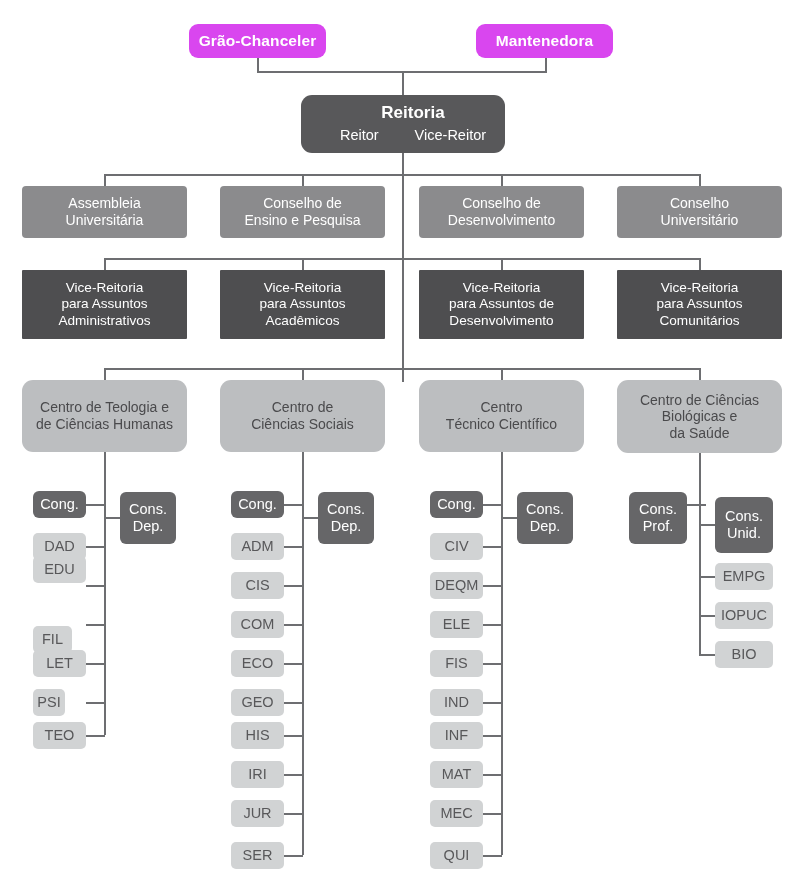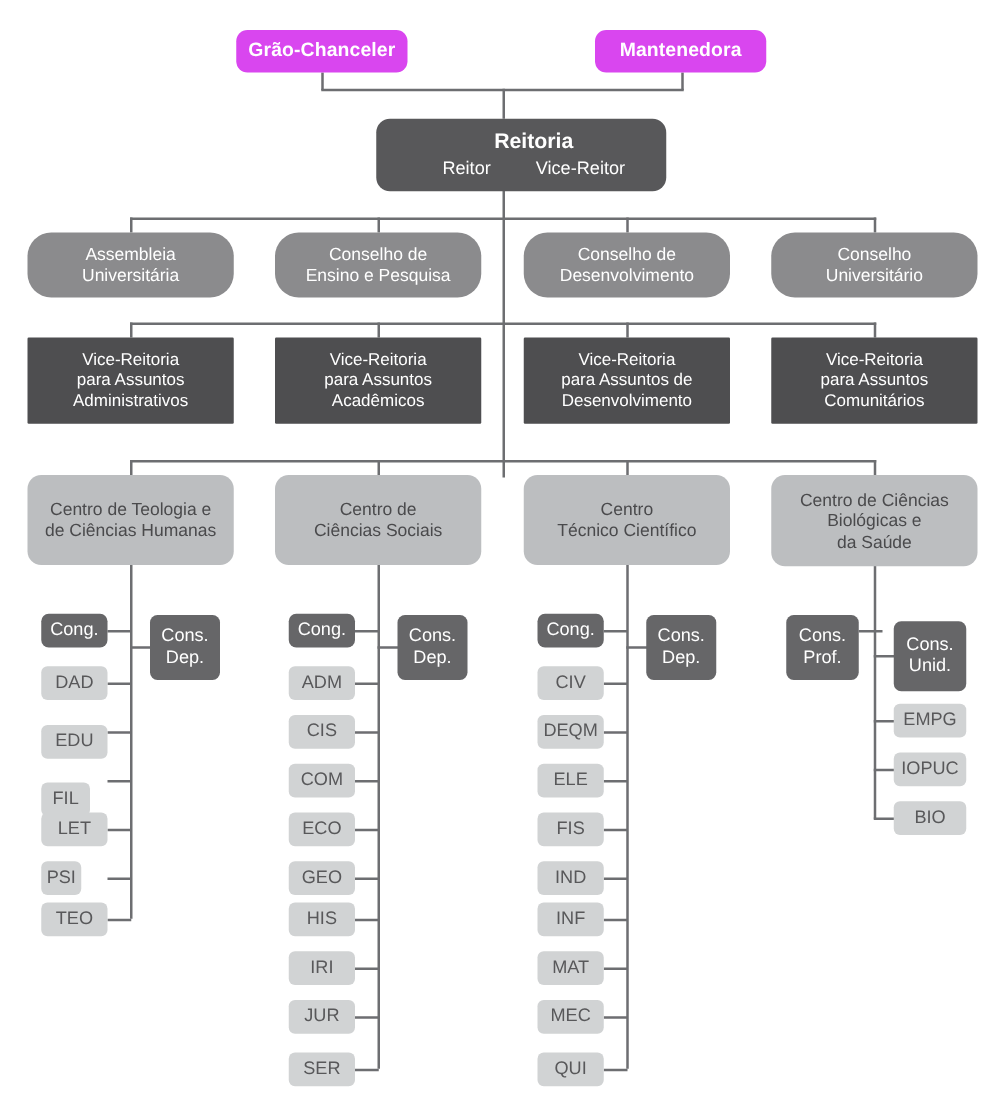--- a/index.html
+++ b/index.html
@@ -47,21 +47,21 @@
   .t-reitoria .r-sub{
     font-size:14.5px;
     display:flex;
     gap:36px;
     justify-content:center;
     width:100%;
   }
   .t-council{
     background:#8b8b8d;
     color:#ffffff;
-    border-radius:19px;
+    border-radius:4px;
     font-size:14px;
   }
   .t-vice{
     background:#4e4e50;
     color:#ffffff;
     border-radius:1px;
     font-size:13.6px;
   }
   .t-centro{
     background:#bcbec0;
@@ -127,21 +127,21 @@
   <div class="vline" style="left:699px; top:452px; height:203px;"></div>
 
   <div class="node t-top" style="left:189px; top:24px; width:137px; height:34px;">
     <span class="ln">Grão-Chanceler</span>
   </div>
 
   <div class="node t-top" style="left:476px; top:24px; width:137px; height:34px;">
     <span class="ln">Mantenedora</span>
   </div>
 
-  <div class="node t-reitoria" style="left:301px; top:95px; width:232px; height:58px;padding-left:20px;">
+  <div class="node t-reitoria" style="left:301px; top:95px; width:204px; height:58px;padding-left:20px;">
     <span class="ln r-title">Reitoria</span>
     <span class="r-sub">
       <span class="ln">Reitor</span>
       <span class="ln">Vice-Reitor</span>
     </span>
   </div>
 
   <div class="node t-council" style="left:22px; top:186px; width:165px; height:52px;">
     <span class="ln">Assembleia</span>
     <span class="ln">Universitária</span>
@@ -207,21 +207,21 @@
     <span class="ln">Cons.</span>
     <span class="ln">Dep.</span>
   </div>
   <div class="hline" style="left:104px; top:517px; width:17px;"></div>
 
   <div class="node t-dept" style="left:33px; top:533px; width:53px; height:27px;">
     <span class="ln">DAD</span>
     </div>
   <div class="hline" style="left:86px; top:546px; width:19px;"></div>
 
-  <div class="node t-dept" style="left:33px; top:580px; width:53px; height:27px;">
+  <div class="node t-dept" style="left:33px; top:556px; width:53px; height:27px;">
     <span class="ln">EDU</span>
     </div>
   <div class="hline" style="left:86px; top:585px; width:19px;"></div>
 
   <div class="node t-dept" style="left:33px; top:626px; width:39px; height:27px;">
     <span class="ln">FIL</span>
     </div>
   <div class="hline" style="left:86px; top:624px; width:19px;"></div>
 
   <div class="node t-dept" style="left:33px; top:650px; width:53px; height:27px;">

